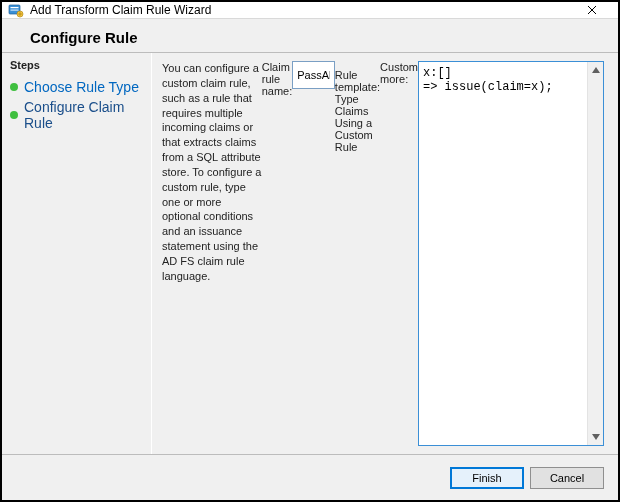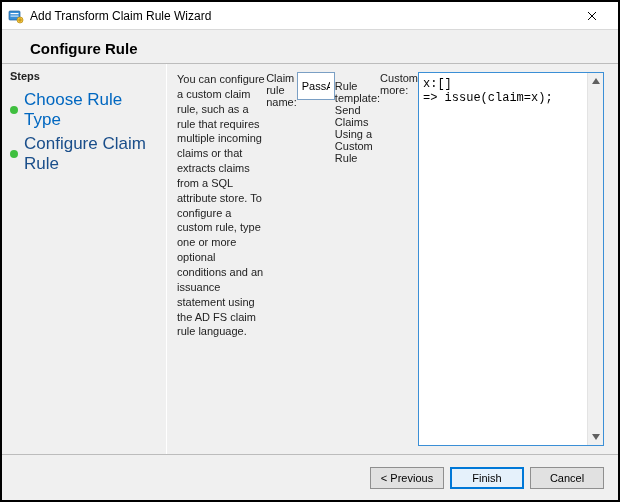--- a/index.html
+++ b/index.html
@@ -15,21 +15,21 @@
   }
   .window {
     width: 620px;
     height: 502px;
     border: 2px solid #000;
     background: #f0f0f0;
     display: flex;
     flex-direction: column;
   }
   .titlebar {
-    height: 28px;
+    height: 17px;
     background: #fff;
     display: flex;
     align-items: center;
     padding: 0 6px;
     border-bottom: 1px solid #d9d9d9;
   }
   .title-icon {
     width: 16px; height: 16px;
     margin-right: 6px;
     display:flex;align-items:center;justify-content:center;
@@ -48,28 +48,28 @@
     background: #f0f0f0;
   }
   .divider { height:1px; background:#bcbcbc; margin:0; }
   .body {
     flex: 1;
     display: flex;
     background: #f0f0f0;
     overflow: hidden;
   }
   .steps {
-    width: 165px;
+    width: 150px;
     padding: 6px 8px;
     border-right: 1px solid #ffffff;
   }
   .steps-title { font-weight: bold; font-size: 11px; margin-bottom: 6px; color:#222;}
   .step {
     display: flex; align-items: center;
-    font-size: 17px;
+    font-size: 14px;
     padding: 2px 0;
   }
   .step .bullet {
     width: 8px; height: 8px; border-radius: 50%;
     background: #3fbf3f;
     margin-right: 6px;
     flex-shrink:0;
   }
   .step.active .label { color: #0067c0; }
   .step .label { color: #1a4e8a; }
@@ -192,21 +192,21 @@
         <span class="label">Configure Claim Rule</span>
       </div>
     </div>
 
     <div class="main">
       <div class="description">You can configure a custom claim rule, such as a rule that requires multiple incoming claims or that extracts claims from a SQL attribute store. To configure a custom rule, type one or more optional conditions and an issuance statement using the AD FS claim rule language.</div>
 
       <div class="field-label">Claim rule name:</div>
       <input class="text-input" type="text" value="PassAllClaims" style="">
 
-      <div class="rule-template">Rule template: Send Claims Using a Custom Rule</div>
+      <div class="rule-template">Rule template: Type Claims Using a Custom Rule</div>
 
       <div class="field-label">Custom more:</div>
       <div class="custom-rule-area">
         <textarea class="custom-rule-text" style="">x:[]
 =&gt; issue(claim=x);</textarea>
         <div class="scrollbar">
           <div class="scroll-arrow">
             <svg width="8" height="6" viewBox="0 0 8 6">
                 <path d="M4 0 L8 6 L0 6 Z" fill="#606060"></path>
               </svg>
@@ -216,18 +216,17 @@
                 <path d="M4 6 L8 0 L0 0 Z" fill="#606060"></path>
               </svg>
           </div>
         </div>
       </div>
     </div>
 
   </div>
 
   <div class="footer">
-    <div class="btn">&lt; Previous</div>
     <div class="btn primary">Finish</div>
     <div class="btn">Cancel</div>
   </div>
 
 </div>
 
 </body></html>

